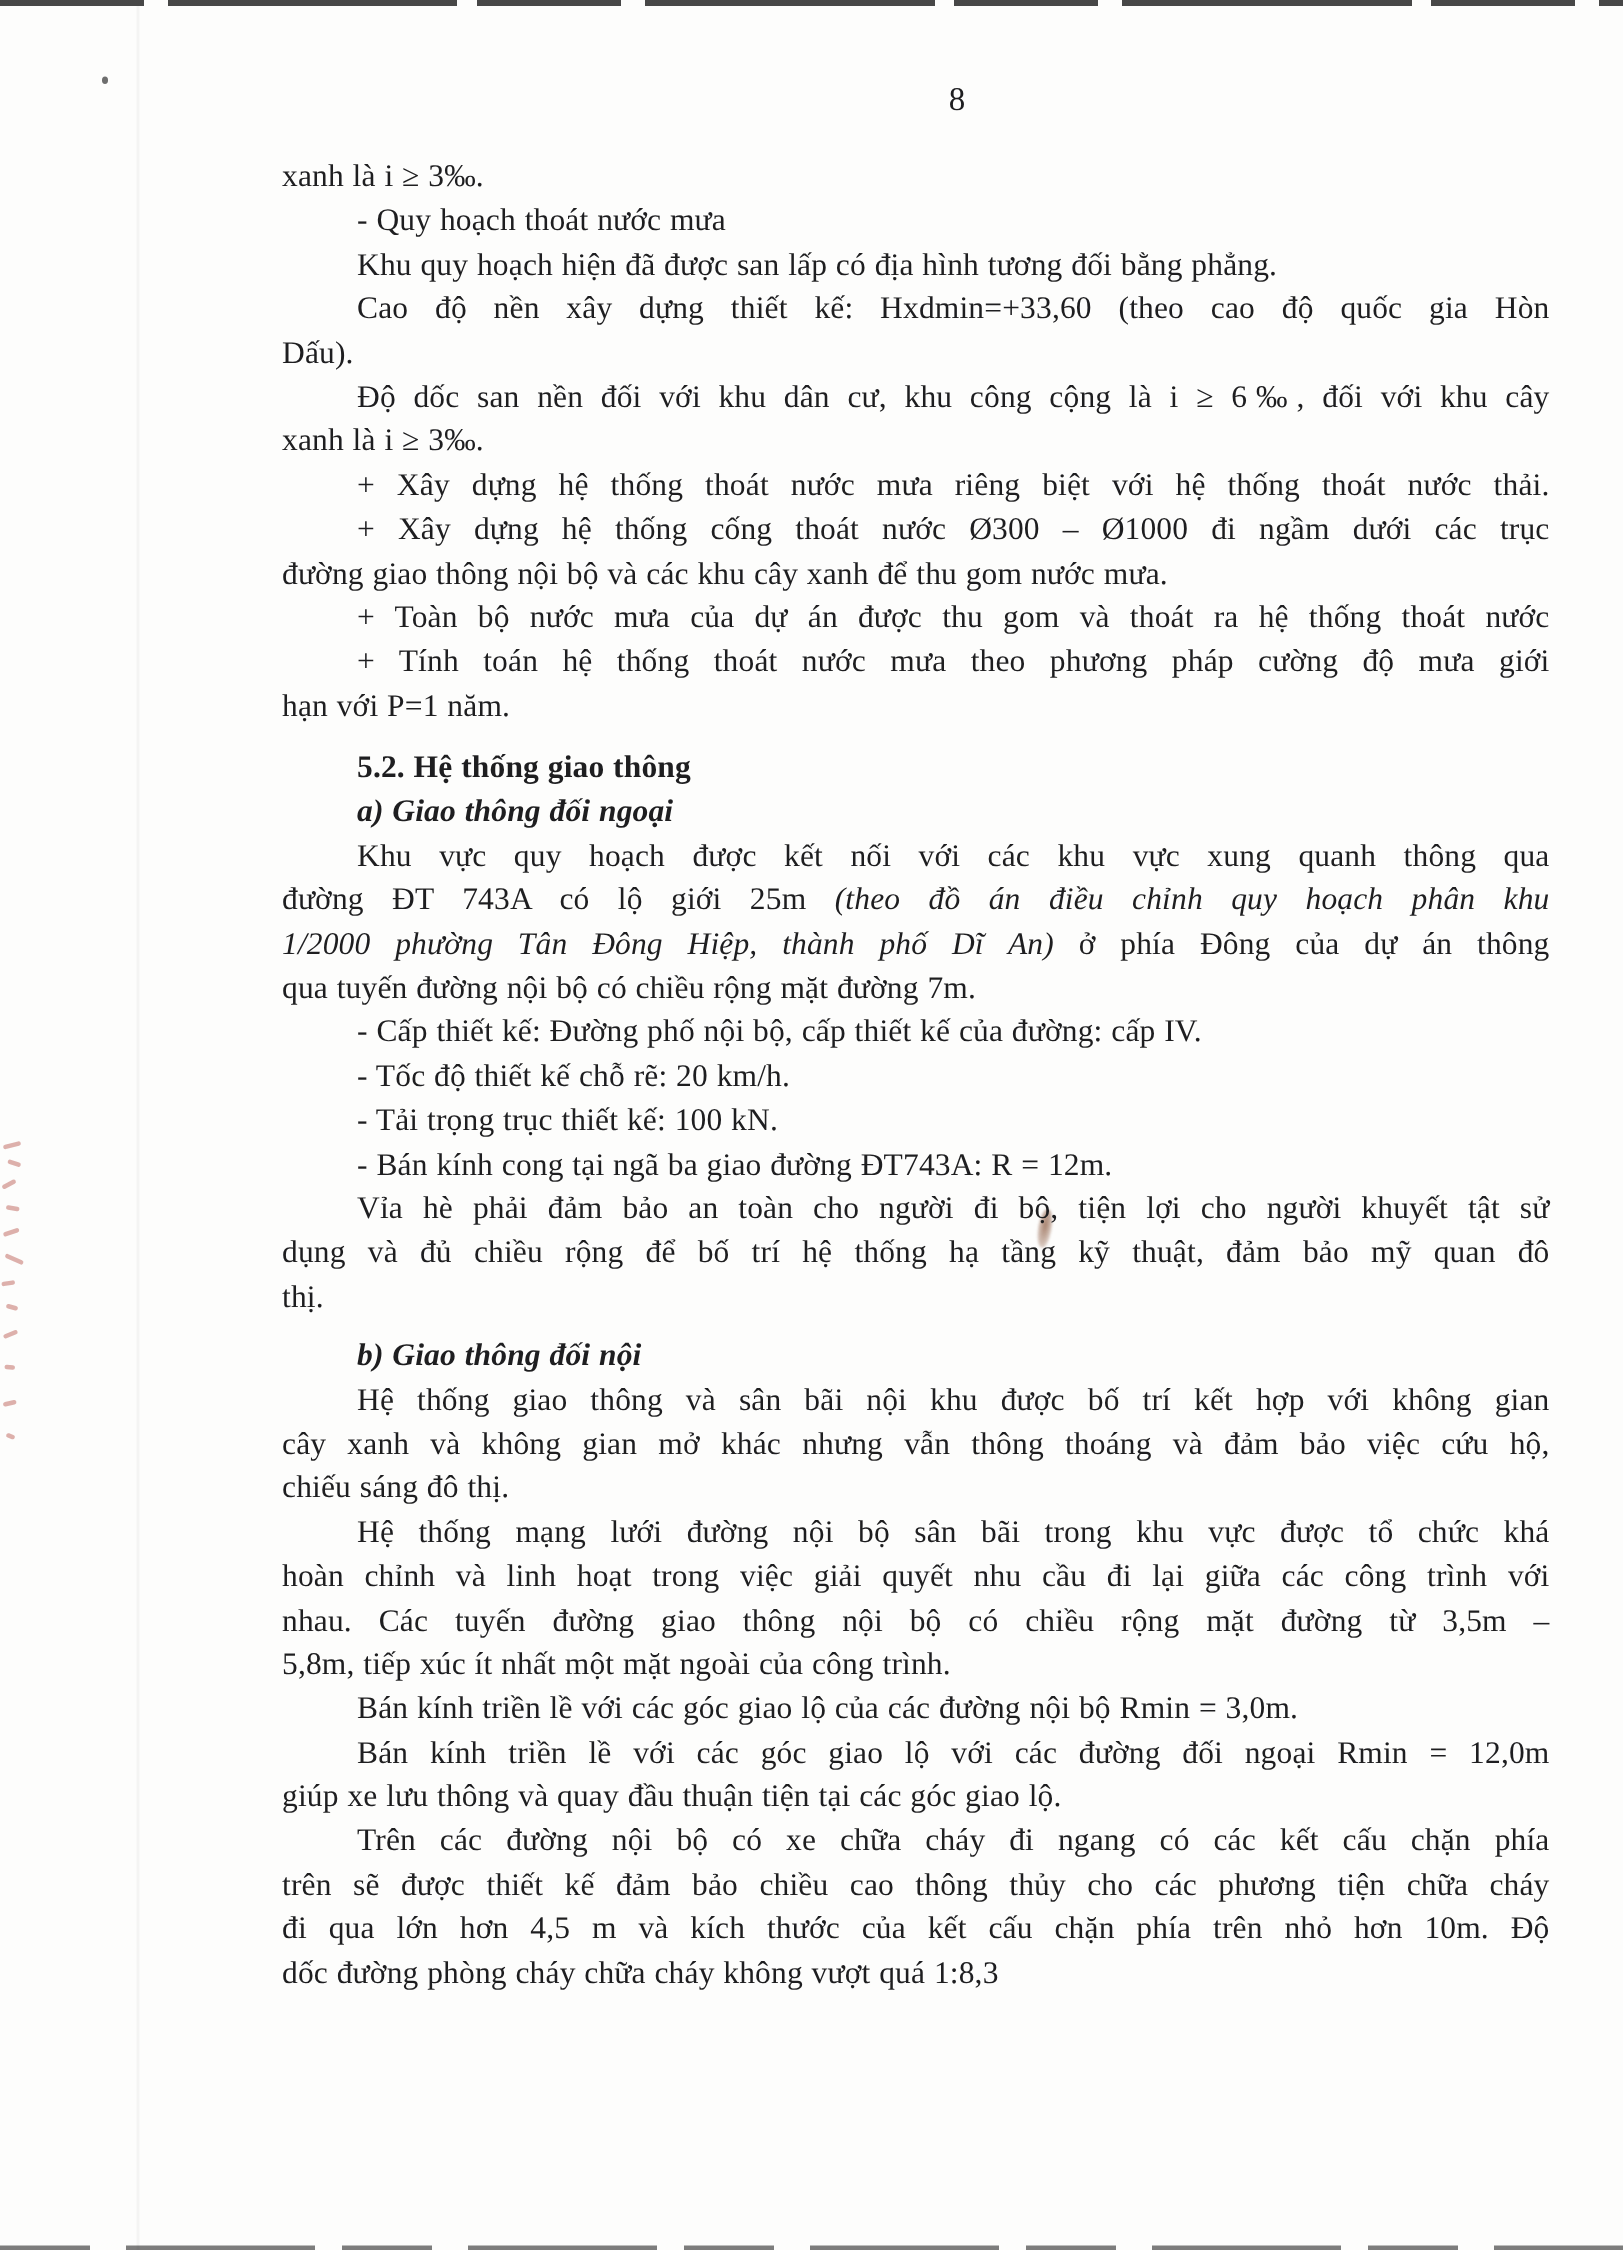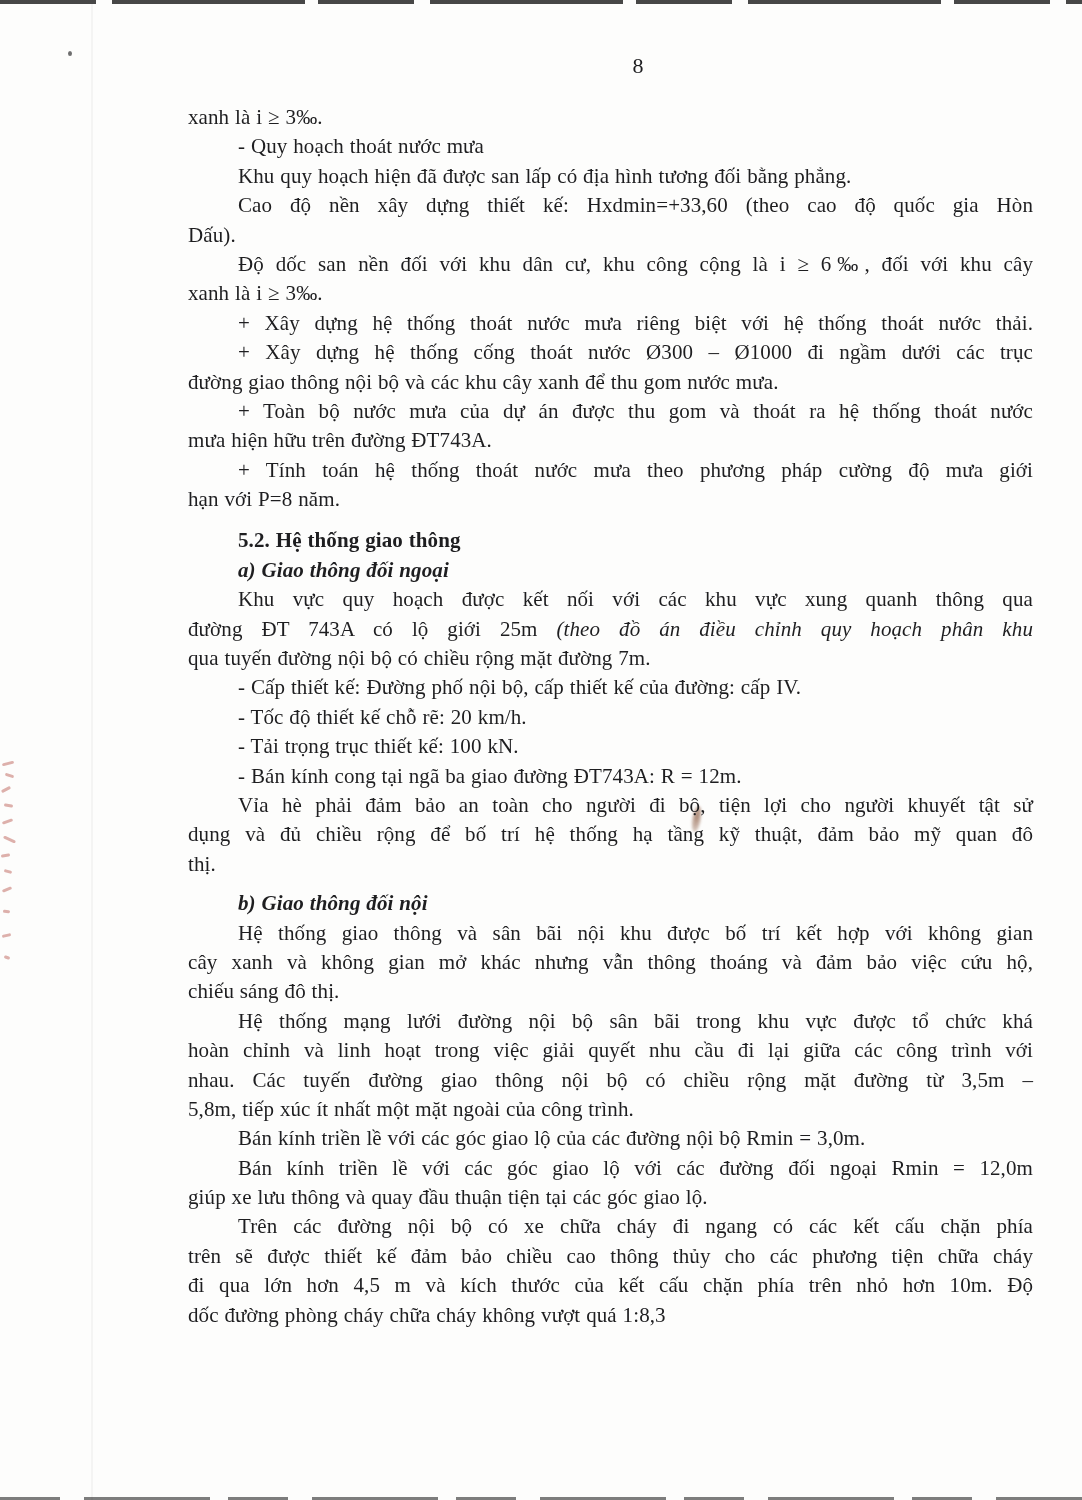--- a/index.html
+++ b/index.html
@@ -173,27 +173,27 @@
       <div class="line indent"><span>- Quy hoạch thoát nước mưa</span></div>
       <div class="line indent"><span>Khu quy hoạch hiện đã được san lấp có địa hình tương đối bằng phẳng.</span></div>
       <div class="line indent justify"><span>Cao độ nền xây dựng thiết kế: Hxdmin=+33,60 (theo cao độ quốc gia Hòn</span></div>
       <div class="line"><span>Dấu).</span></div>
       <div class="line indent justify"><span>Độ dốc san nền đối với khu dân cư, khu công cộng là i ≥ 6‰, đối với khu cây</span></div>
       <div class="line"><span>xanh là i ≥ 3‰.</span></div>
       <div class="line indent justify"><span>+ Xây dựng hệ thống thoát nước mưa riêng biệt với hệ thống thoát nước thải.</span></div>
       <div class="line indent justify"><span>+ Xây dựng hệ thống cống thoát nước Ø300 – Ø1000 đi ngầm dưới các trục</span></div>
       <div class="line"><span>đường giao thông nội bộ và các khu cây xanh để thu gom nước mưa.</span></div>
       <div class="line indent justify"><span>+ Toàn bộ nước mưa của dự án được thu gom và thoát ra hệ thống thoát nước</span></div>
-      <div class="line"><span>mưa hiện hữu trên đường ĐT743A.</span></div>
       <div class="line indent justify"><span>+ Tính toán hệ thống thoát nước mưa theo phương pháp cường độ mưa giới</span></div>
-      <div class="line"><span>hạn với P=8 năm.</span></div>
+      <div class="line"><span>hạn với P=1 năm.</span></div>
       <div class="line indent bold" style="margin-top: 12px;"><span>5.2. Hệ thống giao thông</span></div>
       <div class="line indent bold italic"><span>a) Giao thông đối ngoại</span></div>
       <div class="line indent justify"><span>Khu vực quy hoạch được kết nối với các khu vực xung quanh thông qua</span></div>
       <div class="line justify"><span>đường ĐT 743A có lộ giới 25m </span><span class="italic">(theo đồ án điều chỉnh quy hoạch phân khu</span></div>
+      <div class="line justify"><span class="italic">1/2000 phường Tân Đông Hiệp, thành phố Dĩ An)</span><span> ở phía Đông của dự án thông</span></div>
       <div class="line"><span>qua tuyến đường nội bộ có chiều rộng mặt đường 7m.</span></div>
       <div class="line indent"><span>- Cấp thiết kế: Đường phố nội bộ, cấp thiết kế của đường: cấp IV.</span></div>
       <div class="line indent"><span>- Tốc độ thiết kế chỗ rẽ: 20 km/h.</span></div>
       <div class="line indent"><span>- Tải trọng trục thiết kế: 100 kN.</span></div>
       <div class="line indent"><span>- Bán kính cong tại ngã ba giao đường ĐT743A: R = 12m.</span></div>
       <div class="line indent justify"><span>Vỉa hè phải đảm bảo an toàn cho người đi bộ, tiện lợi cho người khuyết tật sử</span></div>
       <div class="line justify"><span>dụng và đủ chiều rộng để bố trí hệ thống hạ tầng kỹ thuật, đảm bảo mỹ quan đô</span></div>
       <div class="line"><span>thị.</span></div>
       <div class="line indent bold italic" style="margin-top: 10px;"><span>b) Giao thông đối nội</span></div>
       <div class="line indent justify"><span>Hệ thống giao thông và sân bãi nội khu được bố trí kết hợp với không gian</span></div>

